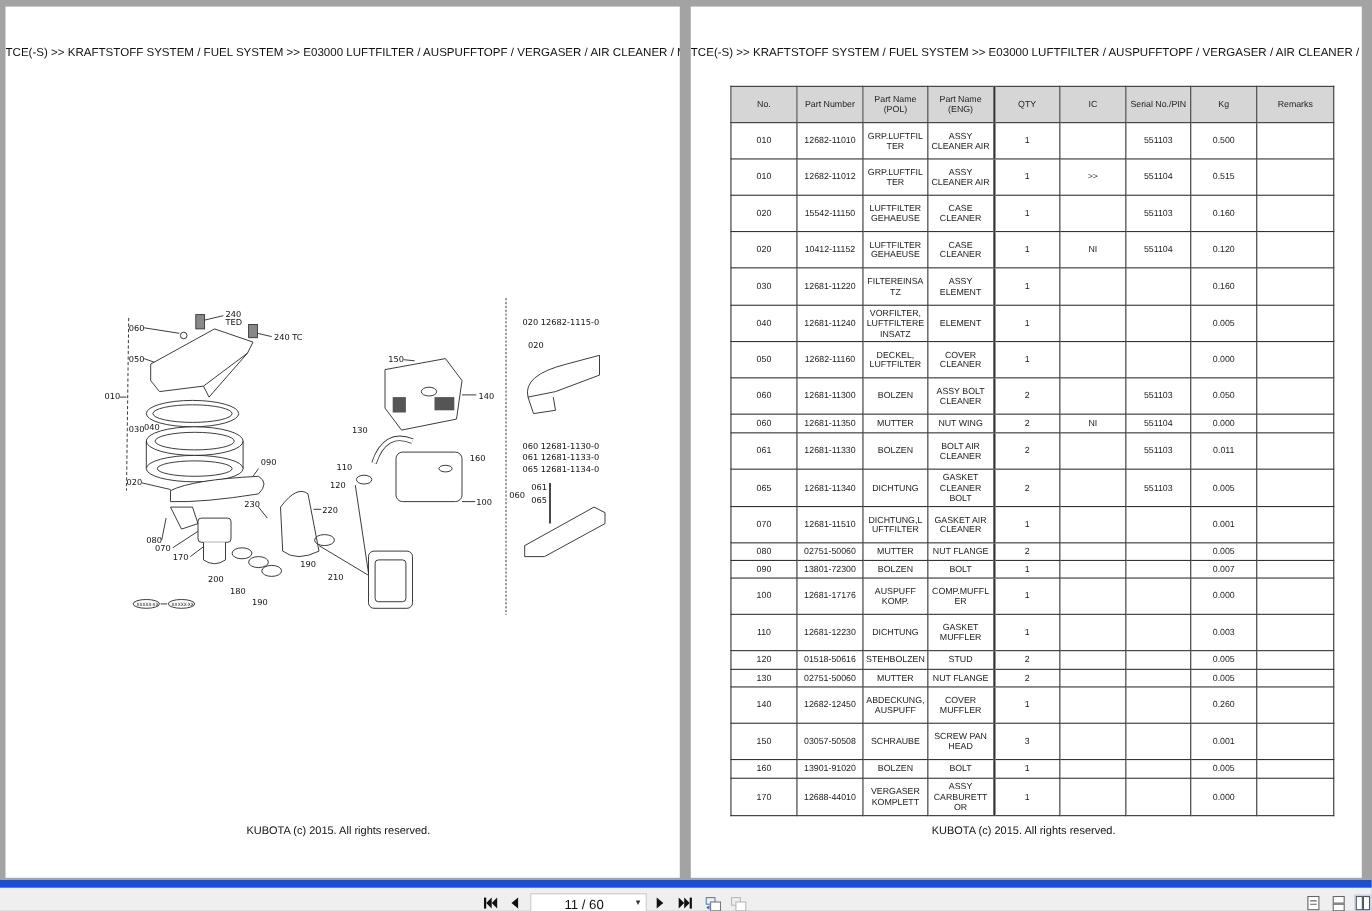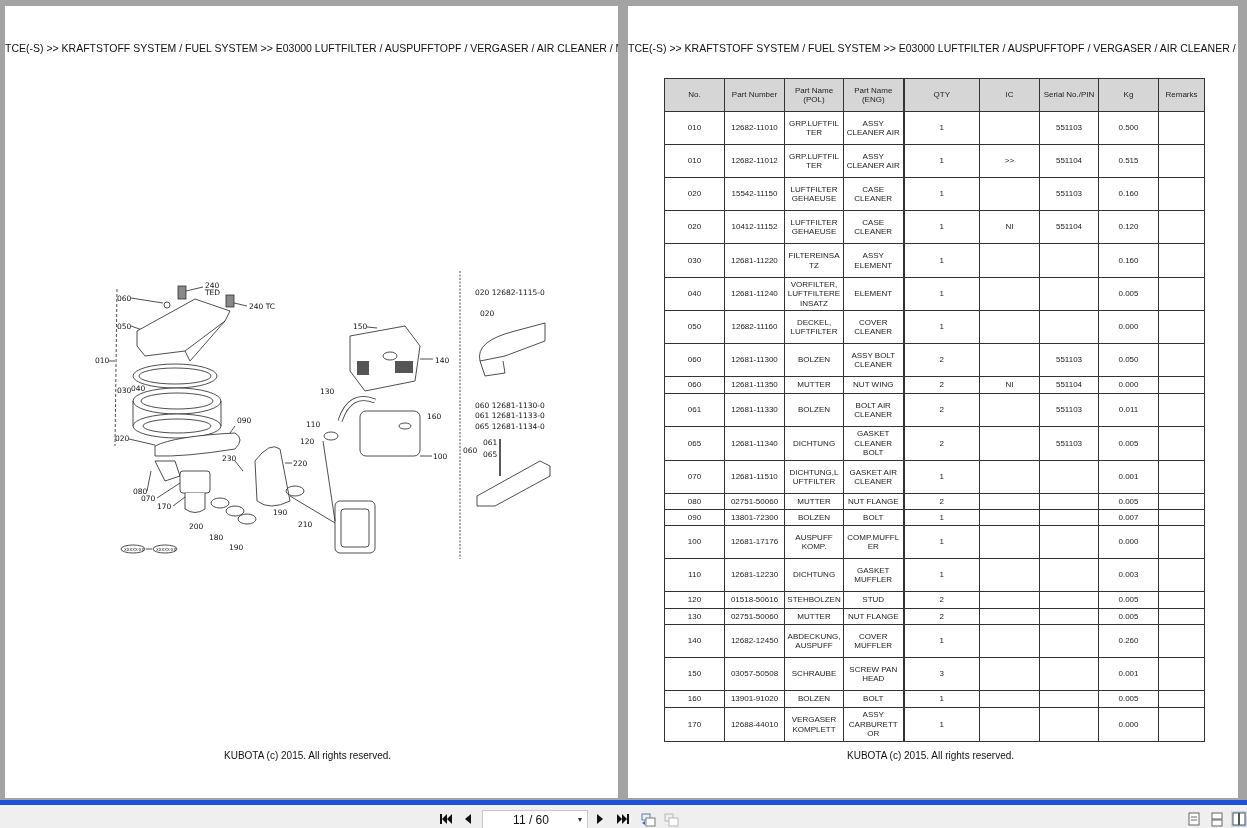--- a/index.html
+++ b/index.html
@@ -11,30 +11,30 @@
   .page-header { position: absolute; top: 36px; left: 0; white-space: nowrap; font-size: 10.5px; color: #111; letter-spacing: 0; }
   .page-footer { position: absolute; top: 744px; font-size: 10px; color: #111; white-space: nowrap; }
   .page.left .page-footer { left: 219px; }
   .page.right .page-footer { left: 219px; }
 
   
   table.parts { position: absolute; left: 36px; top: 72px; border-collapse: collapse; font-size: 8px; color: #222; table-layout: fixed; }
   table.parts th, table.parts td { border: 1px solid #333; text-align: center; vertical-align: middle; padding: 0 1px; line-height: 9.5px; overflow: hidden; }
   table.parts th { background: #d6d6d6; font-weight: normal; height: 33px; }
   table.parts .c-no { width: 60px; } .c-pn { width: 60px; } .c-pol { width: 59px; } .c-eng { width: 60px; }
-  .c-qty { width: 76px; margin-top: 24px; } .c-ic { width: 60px; } .c-ser { width: 59px; } .c-kg { width: 60px; } .c-rem { width: 46px; }
+  .c-qty { width: 60px; margin-top: 24px; } .c-ic { width: 60px; } .c-ser { width: 59px; } .c-kg { width: 60px; } .c-rem { width: 70px; }
   table.parts th:nth-child(5), table.parts td:nth-child(5) { border-left: 2px solid #333; }
 
   
   .diagram { position: absolute; left: 80px; top: 255px; width: 470px; height: 305px; }
   .diagram svg { width: 100%; height: 100%; }
   .lbl { font-family: "DejaVu Sans", sans-serif; font-size: 7.5px; fill: #111; }
 
   
-  .toolbar { position: absolute; left: 0; top: 800px; width: 1247px; height: 28px; background: #efefef; border-top: 5px solid #1d4ed8; }
+  .toolbar { position: absolute; left: 0; top: 800px; width: 1247px; height: 28px; background: #efefef; border-top: 7px solid #1d4ed8; }
   .tb-btn { position: absolute; top: 6px; height: 16px; display: flex; align-items: center; justify-content: center; color: #111; font-size: 12px; cursor: pointer; }
   .page-select { position: absolute; left: 482px; top: 5px; width: 106px; height: 19px; background: #fff; border: 1px solid #c8c8c8; font-size: 12px; color: #111; display: flex; align-items: center; }
   .page-select .val { flex: 1; text-align: center; padding-left: 6px; }
   .page-select .arrow { width: 14px; font-size: 7px; text-align: center; color: #333; }
   .view-btn { position: absolute; top: 6px; width: 16px; height: 16px; display: flex; align-items: center; justify-content: center; }
   .view-btn.active { background: #c9d6ea; }
 </style>
 </head>
 <body>
 

